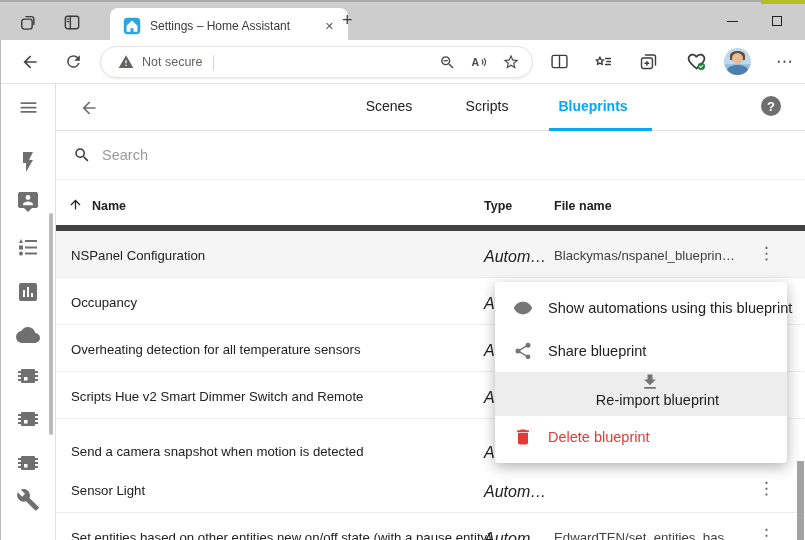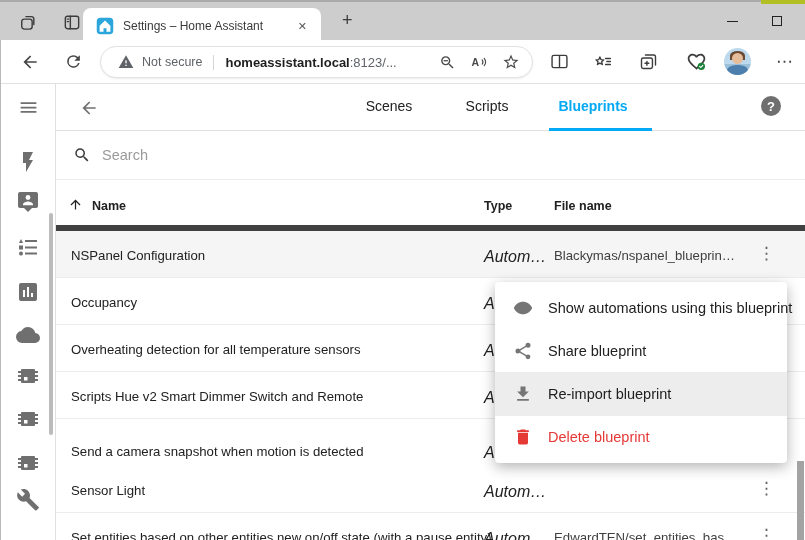--- a/index.html
+++ b/index.html
@@ -6,21 +6,21 @@
   html,body { width:805px; height:540px; }
   body { font-family:"Liberation Sans", sans-serif; }
   .window { position:relative; width:805px; height:540px; background:#cdcdcd; overflow:hidden; }
   .abs { position:absolute; }
   svg { display:block; }
 
   
   .top-edge { left:0; top:0; width:805px; height:2px; background:#aaa; }
   .green-sliver { left:761px; top:0; width:44px; height:4px; background:#b2c024; z-index:5; }
   .tb-icon { top:12px; width:20px; height:20px; cursor:pointer; }
-  .browser-tab { left:83px; top:8px; width:238px; height:32px; background:#fff; border-radius:8px 8px 0 0;
+  .browser-tab { left:110px; top:8px; width:238px; height:32px; background:#fff; border-radius:8px 8px 0 0;
     display:flex; align-items:center; padding:4px 10px 0 13px; }
   .tab-title { font-size:12px; color:#3a3a3a; margin-left:9px; flex:1; white-space:nowrap; overflow:hidden; }
   .tab-close { font-size:11px; color:#5a5a5a; padding:2px 4px; cursor:pointer; }
   .new-tab { left:342px; top:11px; font-size:18px; color:#3c3c3c; cursor:pointer; line-height:18px; }
   .win-btn { top:12px; width:26px; height:18px; display:flex; align-items:center; justify-content:center; cursor:pointer; }
   .glyph-min { width:11px; height:1px; background:#222; }
   .glyph-max { width:10px; height:10px; border:1.2px solid #222; }
 
   
   .toolbar { left:0; top:40px; width:805px; height:44px; background:#fff; border-bottom:1px solid #e2e2e2; }
@@ -72,21 +72,21 @@
   .trow.hl { background:#f5f5f5; }
   .cell-name { position:absolute; left:15px; top:17px; font-size:13.2px; color:#212121; white-space:nowrap; }
   .cell-type { position:absolute; left:428px; top:17px; font-size:16px; color:#212121; white-space:nowrap;font-style:italic; }
   .cell-file { position:absolute; left:498px; top:17px; font-size:13.2px; color:#404040; white-space:nowrap; }
   .kebab { position:absolute; left:698px; top:13px; font-size:17px; color:#616161; cursor:pointer; line-height:20px; padding:0 4px; }
 
   
   .ctx-menu { left:495px; top:282px; width:292px; background:#fff; border-radius:4px; padding:4px 0;
     box-shadow:0 4px 14px rgba(0,0,0,.3); z-index:30; }
   .ctx-item { height:43.2px; display:flex; align-items:center; padding-left:18px; cursor:pointer; }
-  .ctx-item.hovered { background:#ededed; }
+  .ctx-item.hovered { background:#ededed;flex-direction:column; }
   .ctx-label { font-size:14.5px; color:#212121; margin-left:15px; white-space:nowrap; }
   .ctx-item.danger .ctx-label { color:#e53935; }
 
   .page-scroll { left:797px; top:461px; width:7px; height:79px; background:#a3a3a3; z-index:40; }
 </style>
 </head>
 <body>
 
 <div class="window">
   <div class="abs top-edge"></div>
@@ -141,21 +141,20 @@
   <div class="abs url-pill">
     <span>
       <svg viewBox="0 0 24 24" width="16" height="16">
         <path d="M1 21h22L12 2 1 21z" fill="#5f6368"></path>
           <rect x="11" y="9.5" width="2" height="4.5" fill="#fff"></rect>
           <rect x="11" y="16" width="2" height="2" fill="#fff"></rect>
       </svg>
     </span>
     <span class="sec-label">Not secure</span>
     <span class="pill-div"></span>
-    <span class="url-host"><span>homeassistant.local</span><span class="url-tail">:8123/...</span></span>
     <span class="pill-right">
       <span>
         <svg viewBox="0 0 24 24" width="17" height="17" fill="#4a4a4a">
           <path d="M9.5 3A6.5 6.5 0 0 1 16 9.5c0 1.61-.59 3.09-1.56 4.23l.27.27h.79l5 5-1.5 1.5-5-5v-.79l-.27-.27A6.52 6.52 0 0 1 9.5 16 6.5 6.5 0 0 1 3 9.5 6.5 6.5 0 0 1 9.5 3m0 2C7 5 5 7 5 9.5S7 14 9.5 14 14 12 14 9.5 12 5 9.5 5z"></path>
           <rect x="6.5" y="8.6" width="6" height="1.8"></rect>
         </svg>
       </span>
       <span>
         <svg viewBox="0 0 24 24" width="18" height="18">
           <text x="2" y="17" font-size="14" font-weight="700" fill="#4a4a4a" font-family="Liberation Sans, sans-serif">A</text>

